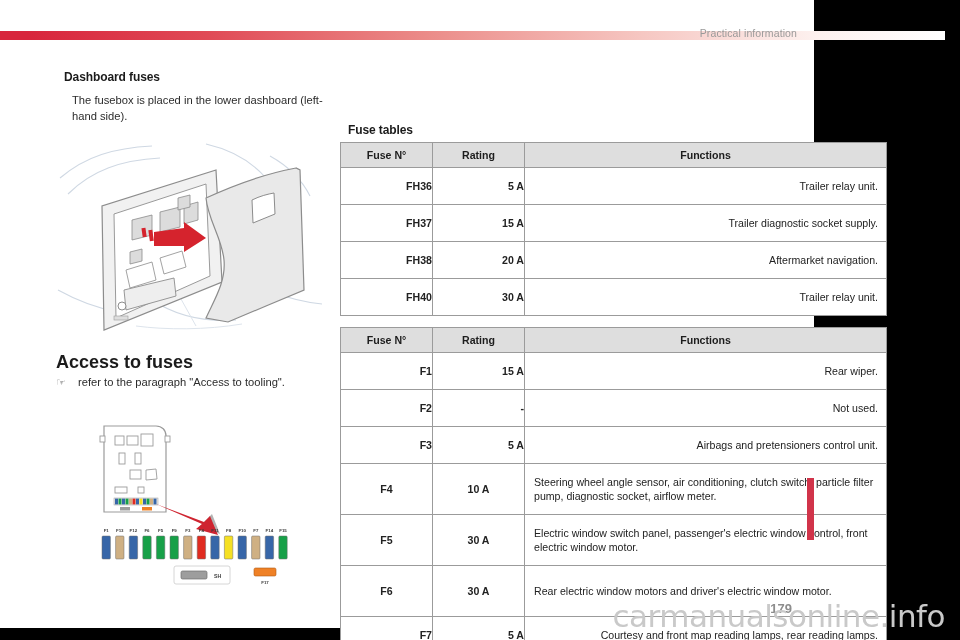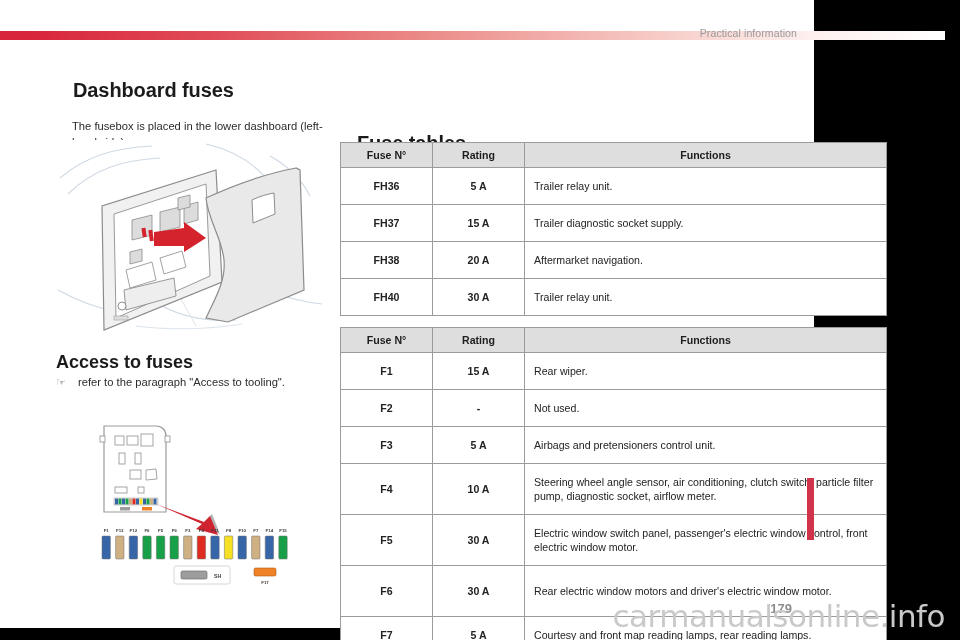--- a/index.html
+++ b/index.html
@@ -40,24 +40,24 @@
     white-space: nowrap;
   }
   
   #left-col {
     position: absolute;
     left: 56px;
     top: 62px;
     width: 268px;
   }
   h2.sect {
-    font-size: 20px;
+    font-size: 12px;
     font-weight: bold;
     color: #1b1b1b;
-    margin: 17px;
+    margin: 8px;
     letter-spacing: -0.1px;
   }
   p.body {
     font-size: 11.2px;
     line-height: 15.5px;
     color: #2b2b2b;
     margin: 9px 0 0 16px;
   }
   #access-head {
     position: absolute;
@@ -130,21 +130,21 @@
     font-weight: bold;
     vertical-align: middle;
   }
   .fuse-table td.c-fun {
     text-align: left;
     padding: 5px 8px 5px 9px;
     line-height: 14.5px;
     vertical-align: middle;
     font-weight: normal;
   }
-  .fuse-table tr.r1 td { height: 26px; }
+  .fuse-table tr.r1 td { height: 26px; text-align: right; }
   .fuse-table tr.r2 td { height: 40px; }
   col.w-num { width: 92px; }
   col.w-rat { width: 92px; }
   col.w-fun { width: 362px; }
   
   #chapter-num {
     position: absolute;
     right: 9px;
     top: 481px;
     font-size: 52px;

